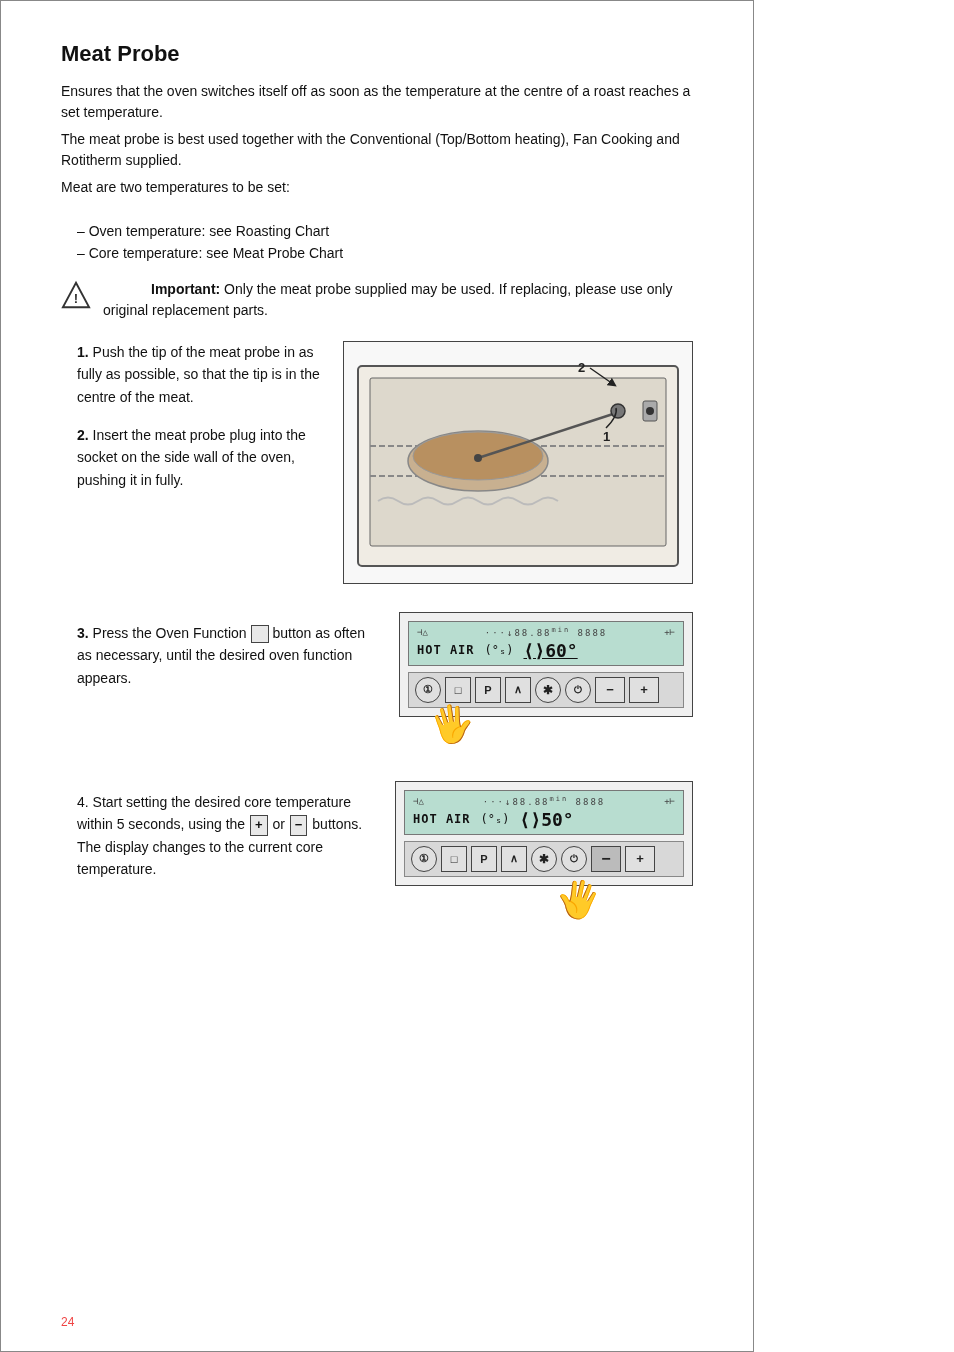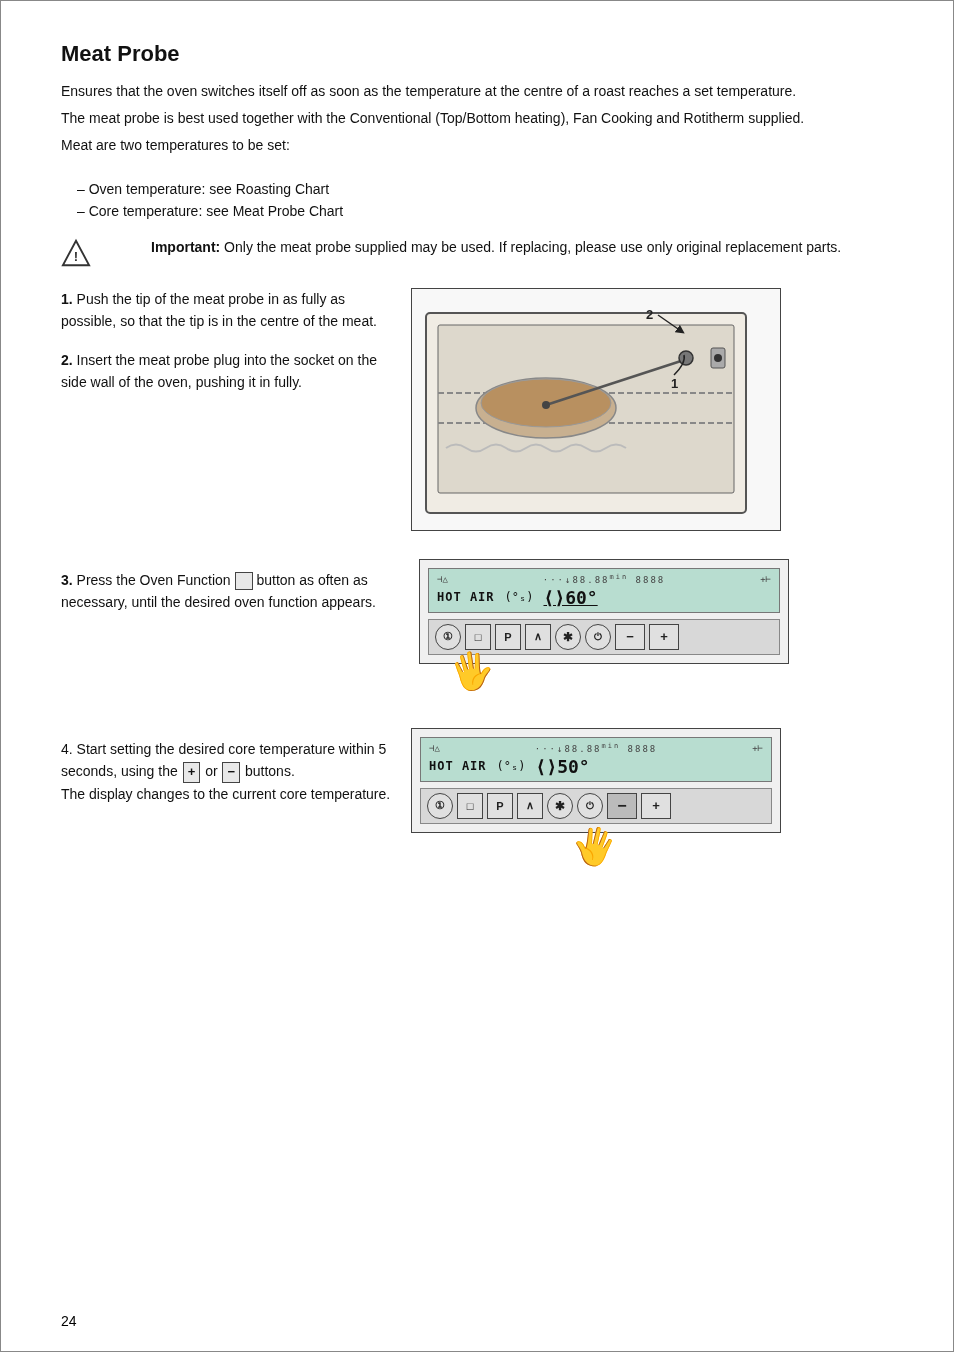--- a/index.html
+++ b/index.html
@@ -5,33 +5,33 @@
     * { box-sizing: border-box; margin: 0; padding: 0; }
     body {
       background: #fff;
       font-family: Arial, Helvetica, sans-serif;
       font-size: 14px;
       color: #111;
       width: 954px;
       min-height: 1352px;
     }
     .page {
-      width: 954px;
+      width: 754px;
       min-height: 1352px;
       background: #fff;
       border: 1.5px solid #888;
       padding: 40px 60px 40px 60px;
       position: relative;
     }
     .page-number {
       position: absolute;
       bottom: 22px;
       left: 60px;
-      font-size: 14px;
-      color: #000000;
+      font-size: 12px;
+      color: #ef4444;
     }
     h1 {
       font-size: 22px;
       font-weight: bold;
       margin-bottom: 14px;
       margin-top: 0;
     }
     .intro-text {
       font-size: 14px;
       line-height: 1.5;
@@ -64,20 +64,21 @@
     .important-text {
       font-size: 14px;
       line-height: 1.5;
     }
     .important-text strong {
       font-weight: bold;
       margin-left: 48px;
     }
     .steps-section {
       margin-top: 10px;
+      margin-left: 16px;
     }
     .step-text {
       flex: 1;
       font-size: 14px;
       line-height: 1.6;
       min-width: 240px;
       max-width: 330px;
     }
     .step-text .step-num {
       font-weight: bold;

